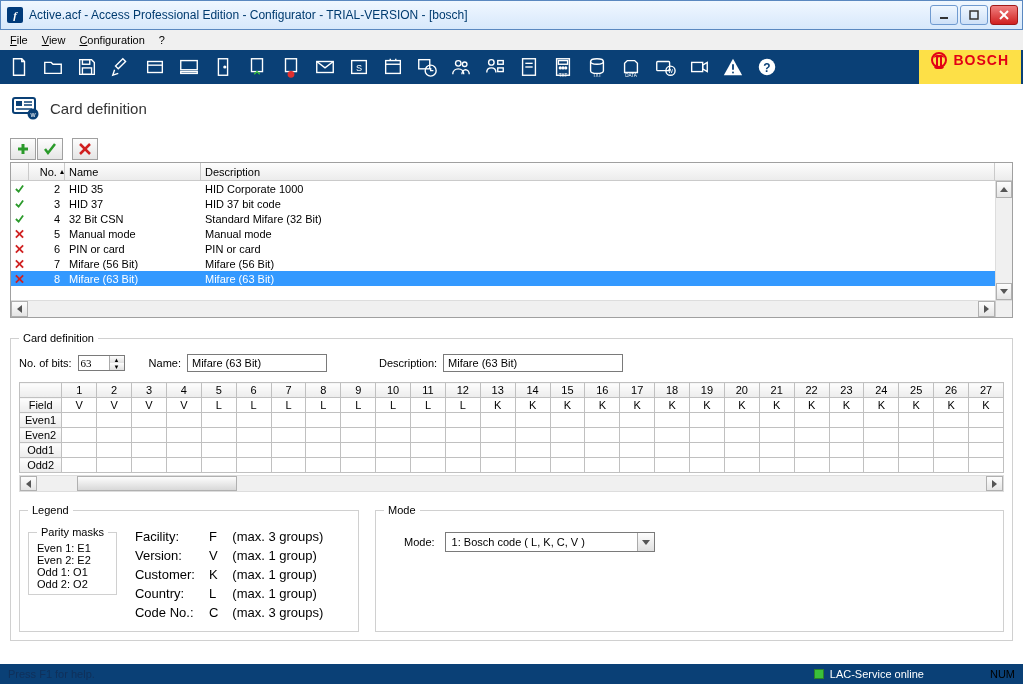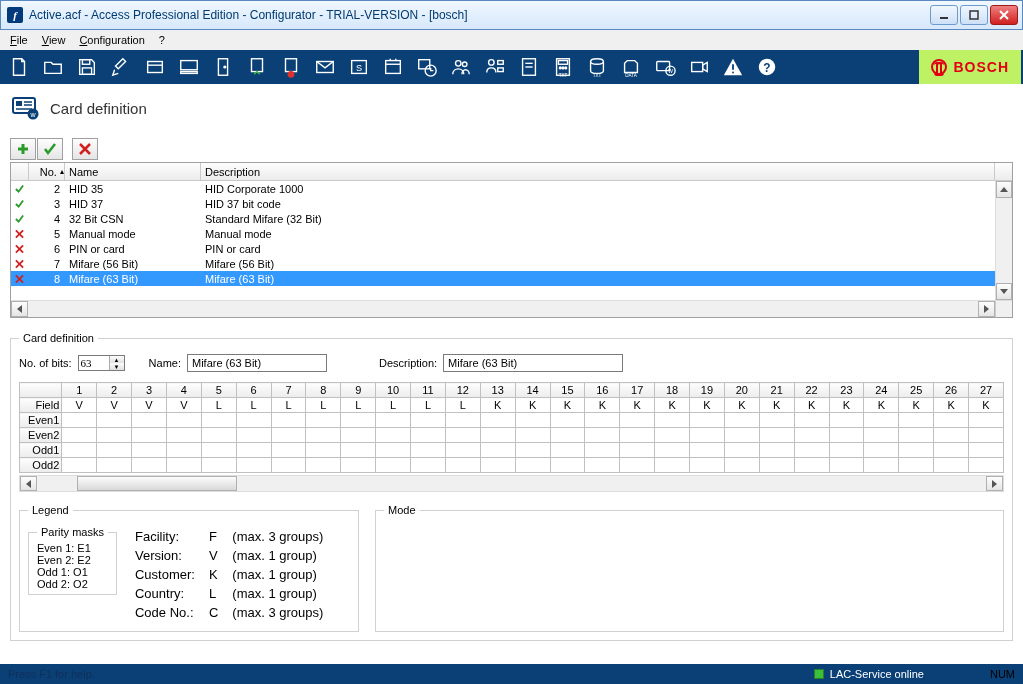--- a/index.html
+++ b/index.html
@@ -16,21 +16,21 @@
 
 
 .menubar { height: 20px; display:flex; align-items:center; gap: 2px; padding: 0 4px; background:#f0f0f0; }
 .menuitem { padding: 2px 6px; }
 .menuitem u { text-decoration: underline; }
 
 
 .toolbar { height: 34px; background: #0a4076; display:flex; align-items:center; padding: 0 2px; gap: 0; }
 .tbtn { width: 34px; height: 34px; display:flex;align-items:center;justify-content:center; color:#fff; }
 .tbtn svg { width: 22px; height: 22px; stroke:#fff; fill:none; stroke-width:1.5; }
-.boschlogo { margin-left: auto; background:#bef264; height:34px; display:flex;align-items:center; padding: 0 12px; font-weight:bold; color:#e20015; font-size:14px; letter-spacing:1px;}
+.boschlogo { margin-left: auto; background:#fde047; height:34px; display:flex;align-items:flex-end; padding: 16px 12px; font-weight:bold; color:#e20015; font-size:14px; letter-spacing:1px;}
 .boschlogo .sym { display:inline-block; width:16px;height:16px;border:2px solid #e20015;border-radius:50%; margin-right:6px; position:relative;}
 .boschlogo .sym::before{content:'';position:absolute;left:3px;top:1px;width:6px;height:10px;border:2px solid #e20015;border-radius:3px;border-right:none;}
 .boschlogo .sym::after{content:'';position:absolute;right:3px;top:1px;width:6px;height:10px;border:2px solid #e20015;border-radius:3px;border-left:none;}
 
 
 .content { padding: 6px 10px; }
 .page-head { display:flex; align-items:center; gap:10px; margin: 6px 0 18px 2px;}
 .page-head-icon { width:28px;height:24px; position:relative;}
 .page-head-icon svg{width:28px;height:24px;}
 .page-title { font-size: 15px; color:#333; }
@@ -70,21 +70,21 @@
 .spin .spbtns div{flex:1;background:linear-gradient(#fdfdfd,#e0e0e0);border-left:1px solid #aaa;display:flex;align-items:center;justify-content:center;font-size:6px;}
 .txt { border:1px solid #7a7a7a; padding:1px 4px; font-size:11px; background:#fff; height:18px;}
 .txt.name{width:140px;}
 .txt.desc{width:180px;}
 
 
 .bitwrap { overflow:hidden; }
 .bittable { border-collapse:collapse; font-size:11px; table-layout:fixed; width:100%;}
 .bittable th,.bittable td{border:1px solid #c0c0c0; height:15px; padding:0 2px; text-align:center; width:33px;}
 .bittable th{background:linear-gradient(#fdfdfd,#ececec);font-weight:normal;}
-.bittable th.rh,.bittable td.rh{width:40px;text-align:right;background:linear-gradient(#fdfdfd,#ececec);}
+.bittable th.rh,.bittable td.rh{width:40px;text-align:center;background:linear-gradient(#fdfdfd,#ececec);}
 .bithscroll{height:17px;background:#f0f0f0;display:flex;margin-top:2px;border:1px solid #ddd;}
 .bithscroll .arr{width:17px;border:1px solid #b0b0b0;background:linear-gradient(#fdfdfd,#e5e5e5);display:flex;align-items:center;justify-content:center;}
 .bithscroll .thumb{width:160px;background:linear-gradient(#fdfdfd,#d8d8d8);border:1px solid #b0b0b0;margin-left:40px;}
 
 
 .bottomrow{display:flex;gap:16px;margin-top:12px;}
 .bottomrow fieldset{margin-top:0;}
 .legendfs{flex:0 0 340px;}
 .modefs{flex:1;}
 .pmask{border:1px solid #d0d0d0;padding:4px 8px;font-size:11px;display:inline-block;}
@@ -712,20 +712,29 @@
                   <td>Code No.:</td>
                   <td>C</td>
                   <td>(max. 3 groups)</td>
                 </tr>
               </tbody>
             </table>
         </div>
       </fieldset>
       <fieldset class="modefs">
         <legend>Mode</legend>
+        <div class="modeln" style="margin:6px 0 0 20px;">
+          <label>Mode:</label>
+          <div class="combo">
+            <span>1: Bosch code         ( L, K, C, V )</span>
+            <div class="arr">
+                <div class="tri down"></div>
+              </div>
+          </div>
+        </div>
       </fieldset>
     </div>
   </fieldset>
 </div>
 
 <div class="statusbar">
   <span style="color:#10305a;">Press F1 for help.</span>
   <div class="right">
     <div class="led"></div>
     <span style="color:#fff;">LAC-Service online</span>

